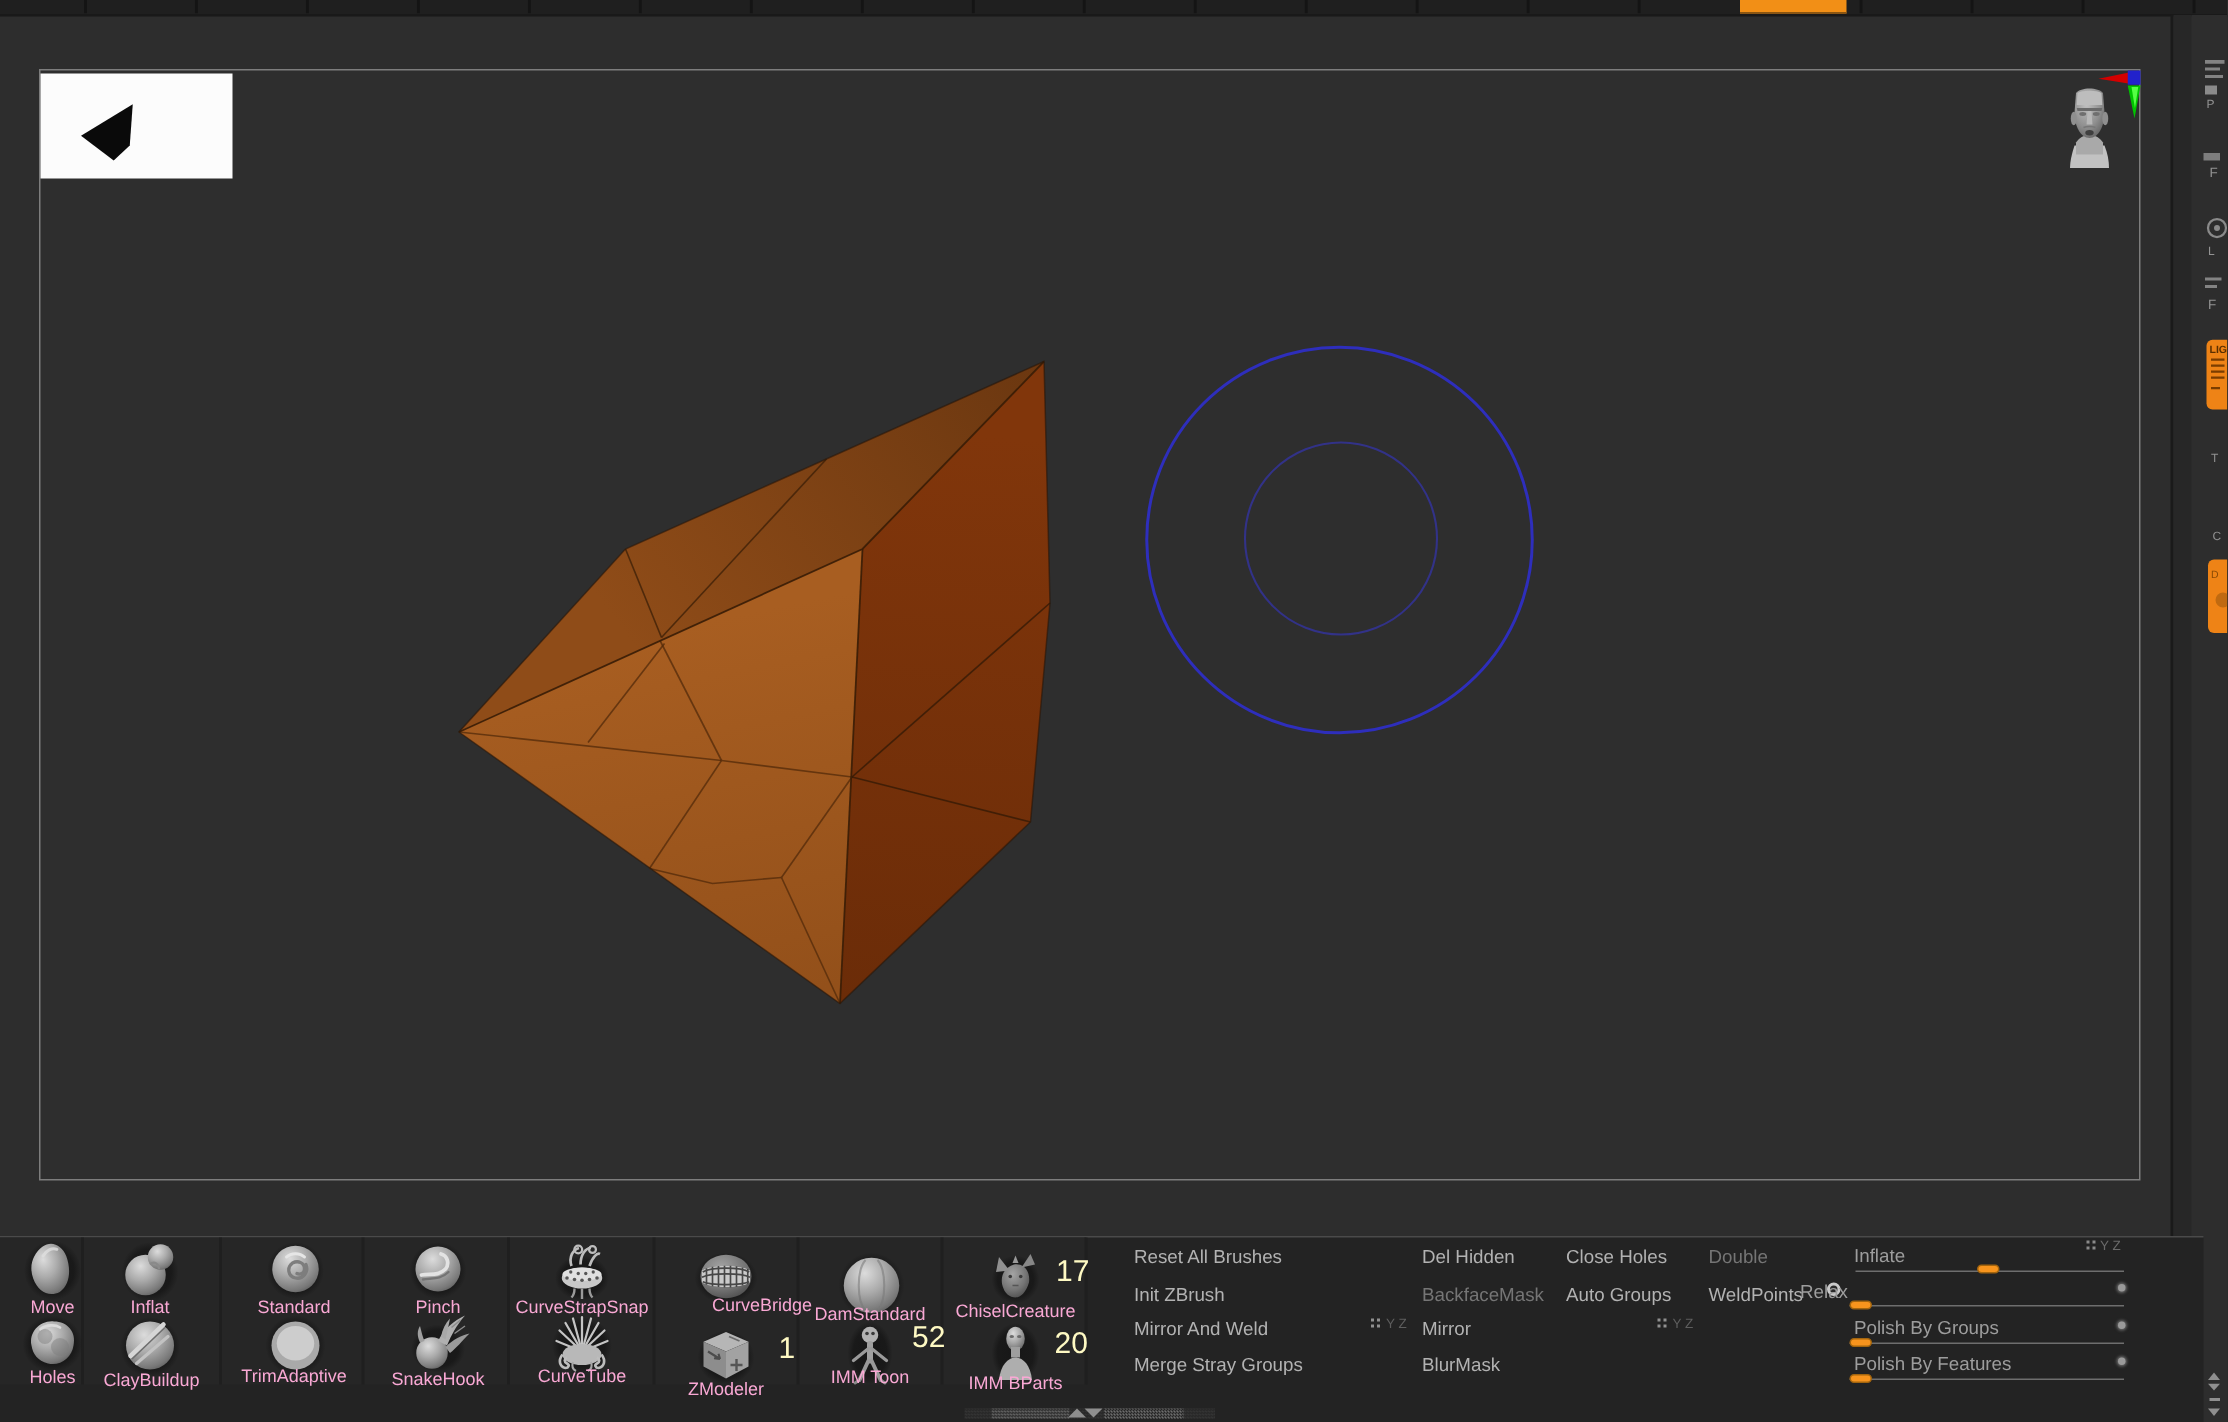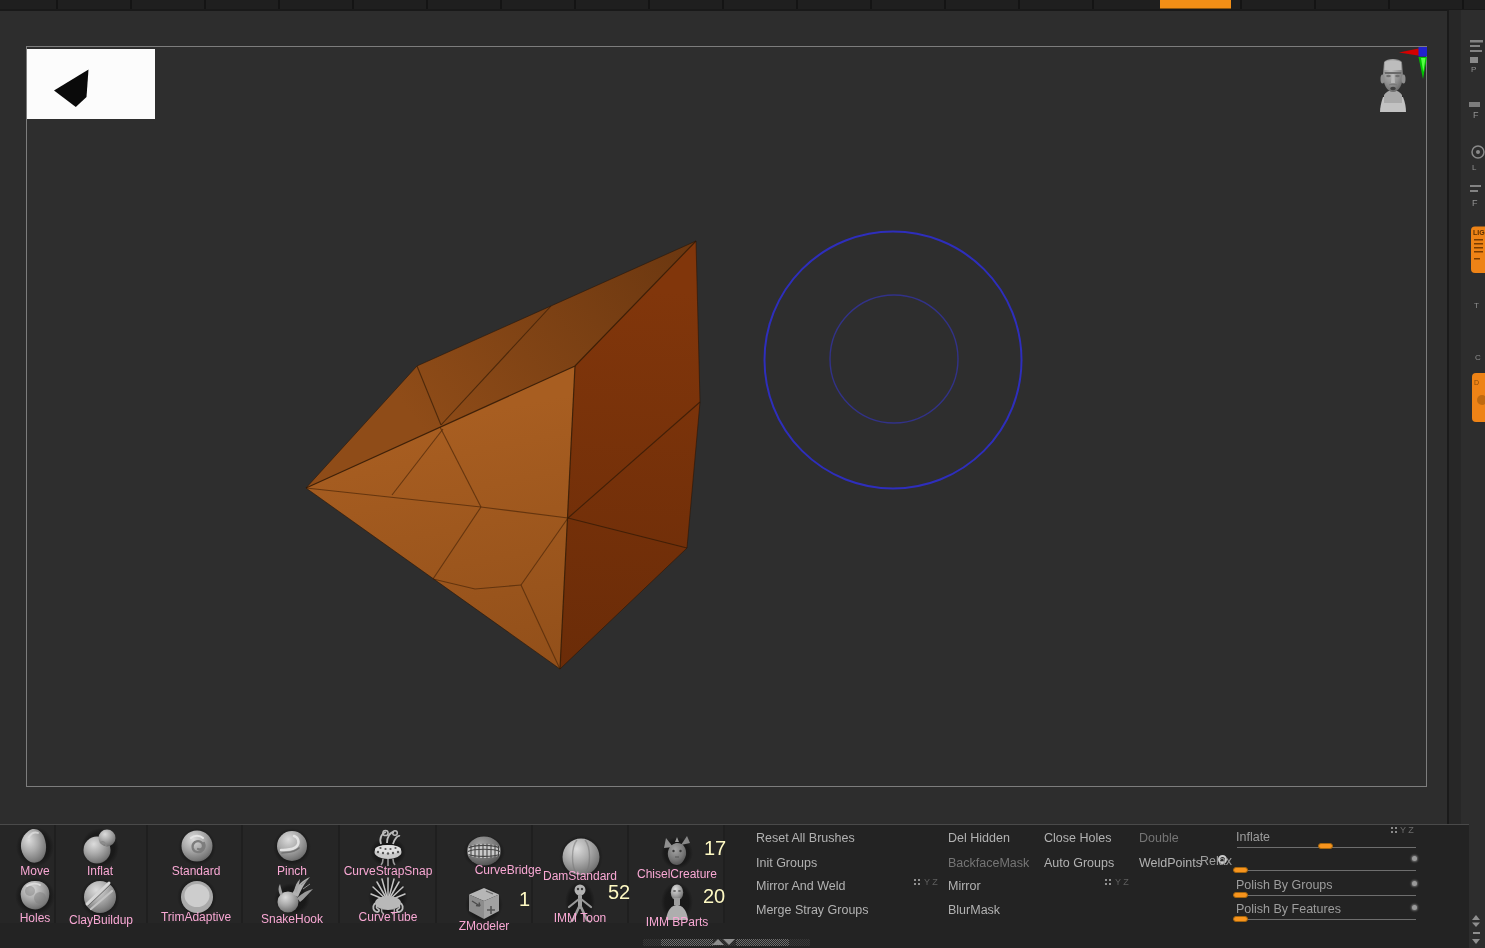--- a/index.html
+++ b/index.html
@@ -357,21 +357,21 @@
   <div class="lbl" style="left:484px;top:919px;">ZModeler</div>
   <div class="lbl" style="left:580px;top:911px;">IMM Toon</div>
   <div class="lbl" style="left:677px;top:915px;">IMM BParts</div>
 
   <div class="num" style="left:704px;top:841px;">17</div>
   <div class="num" style="left:608px;top:885px;">52</div>
   <div class="num" style="left:519px;top:892px;">1</div>
   <div class="num" style="left:703px;top:889px;">20</div>
 
   <div class="mtxt" style="left:756px;top:830px;">Reset All Brushes</div>
-  <div class="mtxt" style="left:756px;top:855px;">Init Groups</div>
+  <div class="mtxt" style="left:756px;top:855px;">Init ZBrush</div>
   <div class="mtxt" style="left:756px;top:878px;">Mirror And Weld</div>
   <div class="mtxt" style="left:756px;top:902px;">Merge Stray Groups</div>
   <div class="mtxt" style="left:948px;top:830px;">Del Hidden</div>
   <div class="mtxt dim" style="left:948px;top:855px;">BackfaceMask</div>
   <div class="mtxt" style="left:948px;top:878px;">Mirror</div>
   <div class="mtxt" style="left:948px;top:902px;">BlurMask</div>
   <div class="mtxt" style="left:1044px;top:830px;">Close Holes</div>
   <div class="mtxt" style="left:1044px;top:855px;">Auto Groups</div>
   <div class="mtxt dim" style="left:1139px;top:830px;">Double</div>
   <div class="mtxt" style="left:1139px;top:855px;">WeldPoints</div>

